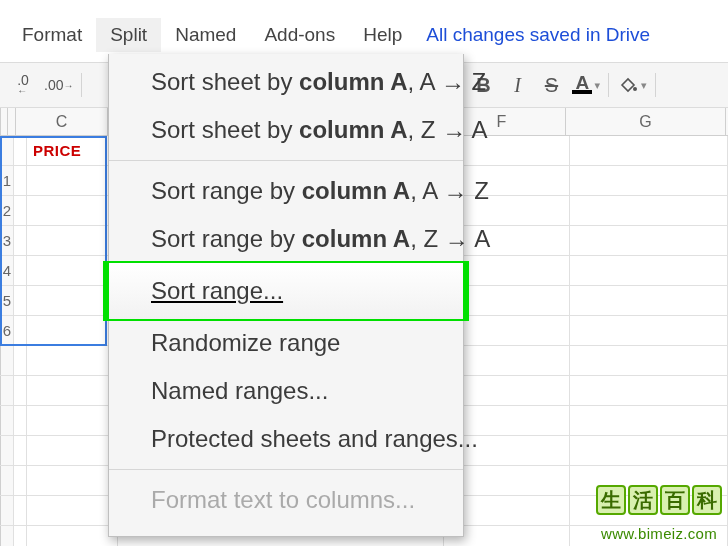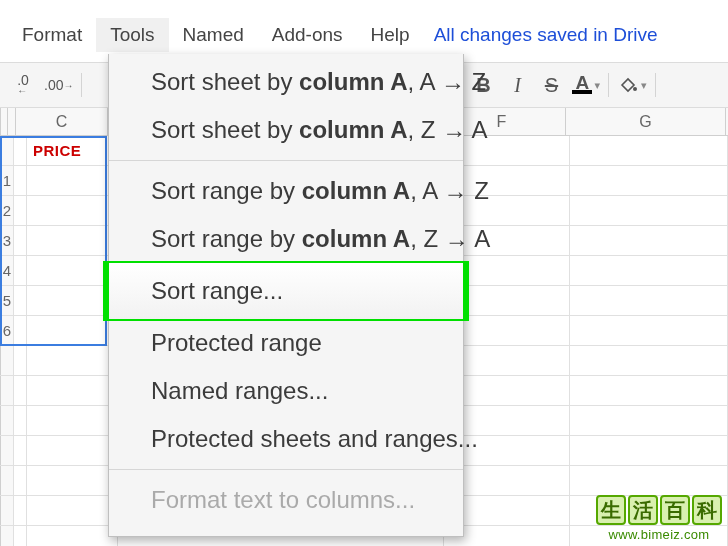--- a/index.html
+++ b/index.html
@@ -40,37 +40,37 @@
   .wD { width:330px; }  
   .wF { width:128px; }
   .wG { width:160px; }
 
   .dropdown { position:absolute; left:108px; top:0; width:356px; background:#f5f5f5; border:1px solid #bfbfbf; border-top:none; box-shadow:2px 4px 10px rgba(0,0,0,0.3); z-index:50; padding-top:4px; padding-bottom:12px; }
   .dd-item { font-size:24px; color:#3b3b3b; padding:10px 18px 10px 42px; cursor:pointer; white-space:nowrap; }
   .dd-item .b { font-weight:700; }
   .dd-disabled { color:#aaa; }
   .dd-sep { height:1px; background:#d6d6d6; margin:6px 0; }
 
-  .hl-wrap { position:relative; }
+  .hl-wrap { position:relative;text-decoration:underline; }
   .hl-box { position:absolute; left:-6px; right:-6px; top:-2px; bottom:-2px; border:8px solid #00e000; background:#fff; z-index:-1; box-shadow: 0 0 0 1px #00b000 inset; }
   .dd-item.hl { background: linear-gradient(#ffffff,#f2f2f2); position:relative; z-index:2; padding-top:14px; padding-bottom:14px; }
 
   .watermark { position:absolute; right:6px; bottom:4px; z-index:80; text-align:center; }
   .wm-cn { display:flex; gap:2px; }
   .wm-cn .ch { width:30px; height:30px; display:flex; align-items:center; justify-content:center; border:2px solid #55a800; background:#d9f0b0; font-size:20px; font-weight:700; color:#3a6b00; border-radius:4px; }
-  .wm-url { font-size:13px; color:#3a8a00; margin-top:2px; letter-spacing:0.3px; }
+  .wm-url { font-size:15px; color:#3a8a00; margin-top:10px; letter-spacing:0.3px; }
 
   .selection-border { position:absolute; left:0; top:28px; width:107px; height:210px; border:2px solid #3b7de0; z-index:2; pointer-events:none; }
 </style>
 </head>
 <body>
 
 <div class="menubar">
   <div class="menu-item">Format</div>
-  <div class="menu-item active">Tools</div>
+  <div class="menu-item active">Split</div>
   <div class="menu-item">Named</div>
   <div class="menu-item">Add-ons</div>
   <div class="menu-item">Help</div>
   <div class="save-status">All changes saved in Drive</div>
 </div>
 
 <div class="toolbar">
   <div class="tb-btn">
     <span style="display:flex;flex-direction:column;align-items:flex-start;line-height:10px;">
       <span style="font-size:14px;">.0</span>
@@ -258,21 +258,21 @@
   </div>
   <div class="dd-item">
     <span>Sort range by </span><span class="b">column A</span><span>, Z → A</span>
   </div>
 
   <div class="hl-wrap">
     <div class="hl-box"></div>
     <div class="dd-item hl">Sort range...</div>
   </div>
 
-  <div class="dd-item">Protected range</div>
+  <div class="dd-item">Randomize range</div>
   <div class="dd-item">Named ranges...</div>
   <div class="dd-item">Protected sheets and ranges...</div>
   <div class="dd-sep"></div>
   <div class="dd-item dd-disabled">Format text to columns...</div>
 </div>
 
 <div class="watermark">
   <div class="wm-cn">
     <div class="ch">生</div>
     <div class="ch">活</div>

